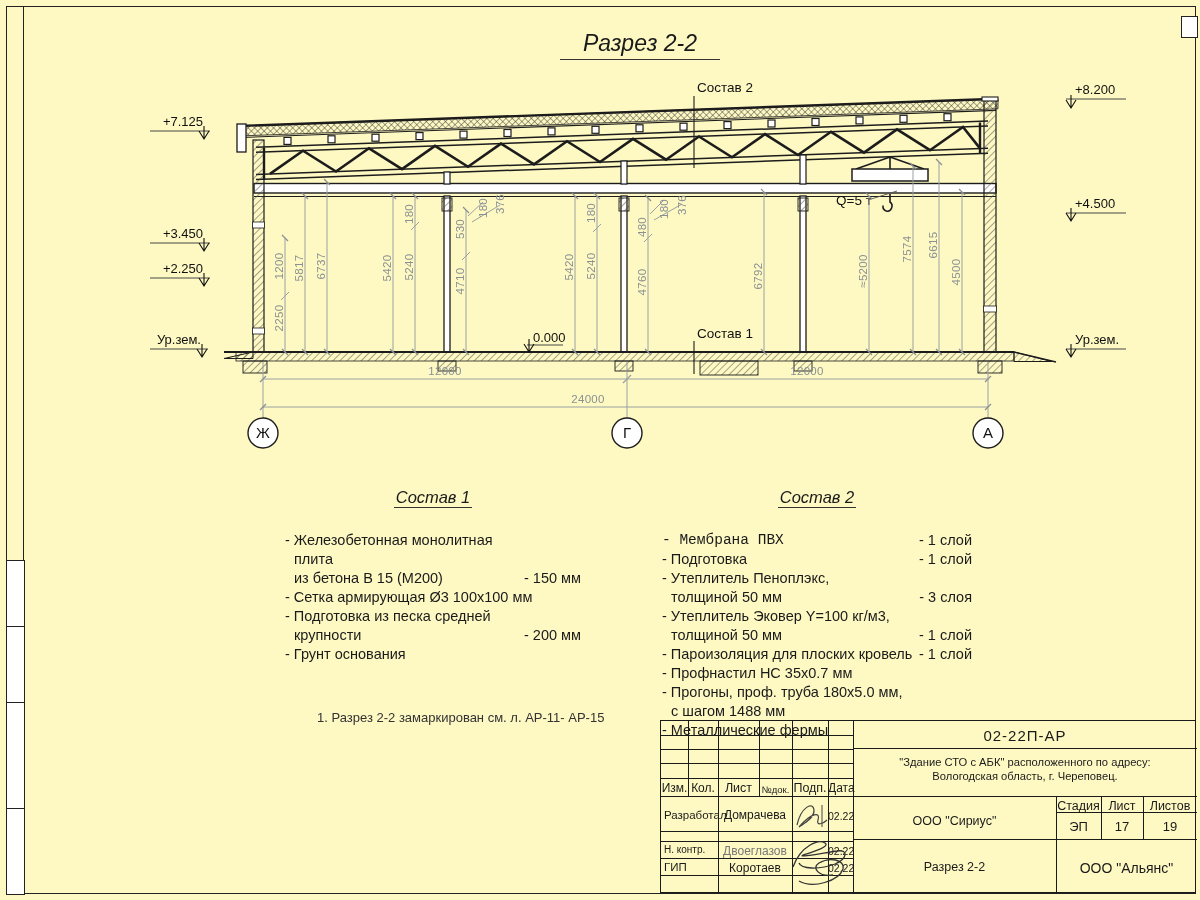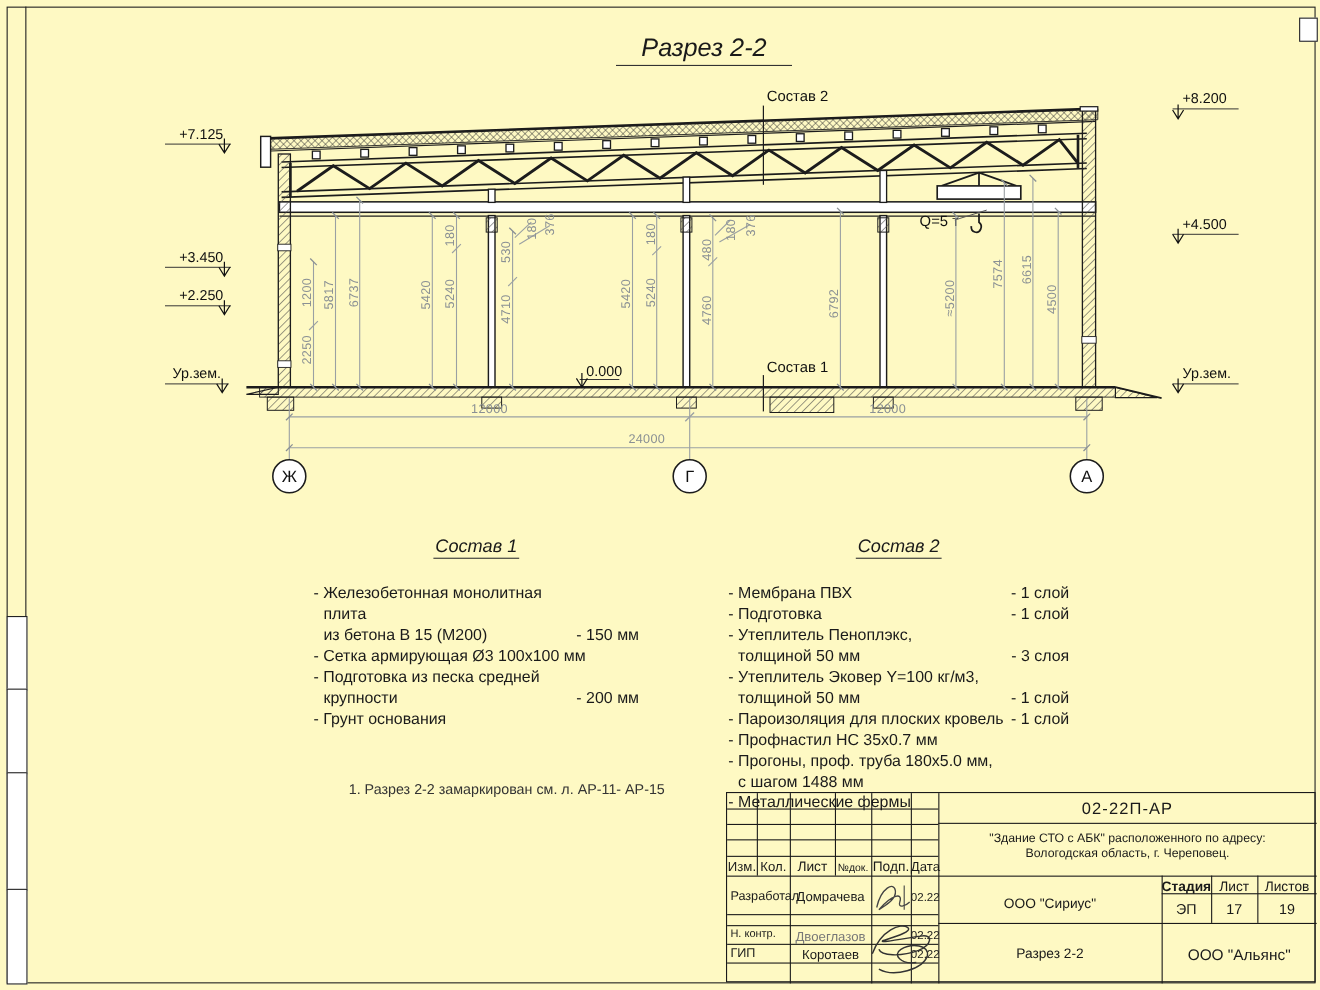--- a/index.html
+++ b/index.html
@@ -277,21 +277,21 @@
     </div>
     <div class="comp-item">
       <div class="comp-text" style="width:248px;">- Грунт основания</div>
       <div class="comp-val"></div>
     </div>
   </div>
 
   <div class="comp" style="left:662px;top:488px;width:310px;">
     <div class="comp-title"><span>Состав 2</span></div>
     <div class="comp-item">
-      <div class="comp-text" style="width:252px;">- Мембрана ПВХ</div>
+      <div class="comp-text" style="width:252px;font-family:Liberation Mono, monospace;">- Мембрана ПВХ</div>
       <div class="comp-val">- 1 слой</div>
     </div>
     <div class="comp-item">
       <div class="comp-text" style="width:252px;">- Подготовка</div>
       <div class="comp-val">- 1 слой</div>
     </div>
     <div class="comp-item">
       <div class="comp-text" style="width:252px;">- Утеплитель Пеноплэкс,
 толщиной 50 мм</div>
       <div class="comp-val">- 3 слоя</div>
@@ -362,21 +362,21 @@
     <div class="tbt c" style="left:167px;top:124px;width:25px;font-size:10.5px;">02.22</div>
     <div class="tbt" style="left:3px;top:140px;font-size:11.5px;">ГИП</div>
     <div class="tbt c" style="left:57px;top:140px;width:74px;font-size:12px;">Коротаев</div>
     <div class="tbt c" style="left:167px;top:141px;width:25px;font-size:10.5px;">02.22</div>
 
     <div class="tbt c" style="left:192px;top:6px;width:344px;font-size:15px;letter-spacing:1px;">02-22П-АР</div>
     <div class="tbt c" style="left:192px;top:35px;width:344px;font-size:11.2px;">"Здание СТО с АБК" расположенного по адресу:</div>
     <div class="tbt c" style="left:192px;top:49px;width:344px;font-size:11.2px;">Вологодская область, г. Череповец.</div>
     <div class="tbt c" style="left:192px;top:93px;width:203px;font-size:12.5px;">ООО "Сириус"</div>
     <div class="tbt c" style="left:192px;top:139px;width:203px;font-size:12.5px;">Разрез 2-2</div>
-    <div class="tbt c" style="left:395px;top:78px;width:45px;font-size:12.5px;font-weight:bold;">Стадия</div>
+    <div class="tbt c" style="left:395px;top:78px;width:45px;font-size:12.5px;">Стадия</div>
     <div class="tbt c" style="left:440px;top:78px;width:42px;font-size:12.5px;">Лист</div>
     <div class="tbt c" style="left:482px;top:78px;width:54px;font-size:12.5px;">Листов</div>
     <div class="tbt c" style="left:395px;top:98px;width:45px;font-size:13px;">ЭП</div>
     <div class="tbt c" style="left:440px;top:98px;width:42px;font-size:13px;">17</div>
     <div class="tbt c" style="left:482px;top:98px;width:54px;font-size:13px;">19</div>
     <div class="tbt c" style="left:395px;top:139px;width:141px;font-size:14px;">ООО "Альянс"</div>
 
     <svg width="70" height="95" style="position:absolute;left:128px;top:76px;">
       <path d="M8,28 C12,10 24,4 25,13 C26,21 14,27 10,30 C22,16 32,14 29,23 C27,29 34,27 38,23" stroke="#444" stroke-width="1.2" fill="none"></path>
       <line x1="33" y1="8" x2="33" y2="30" stroke="#444" stroke-width="1"></line>

